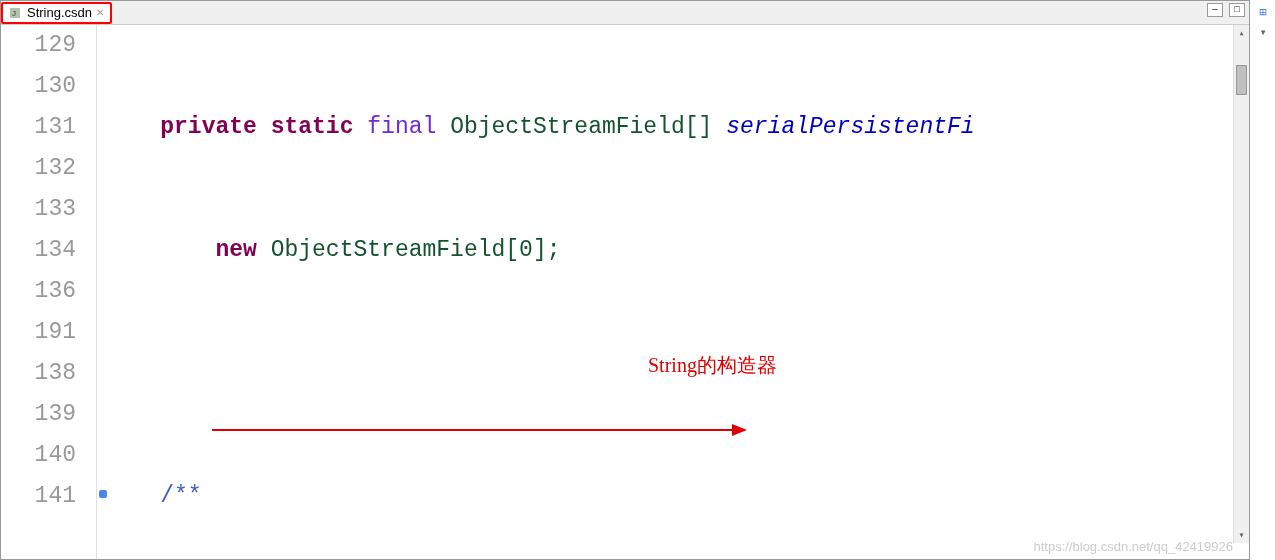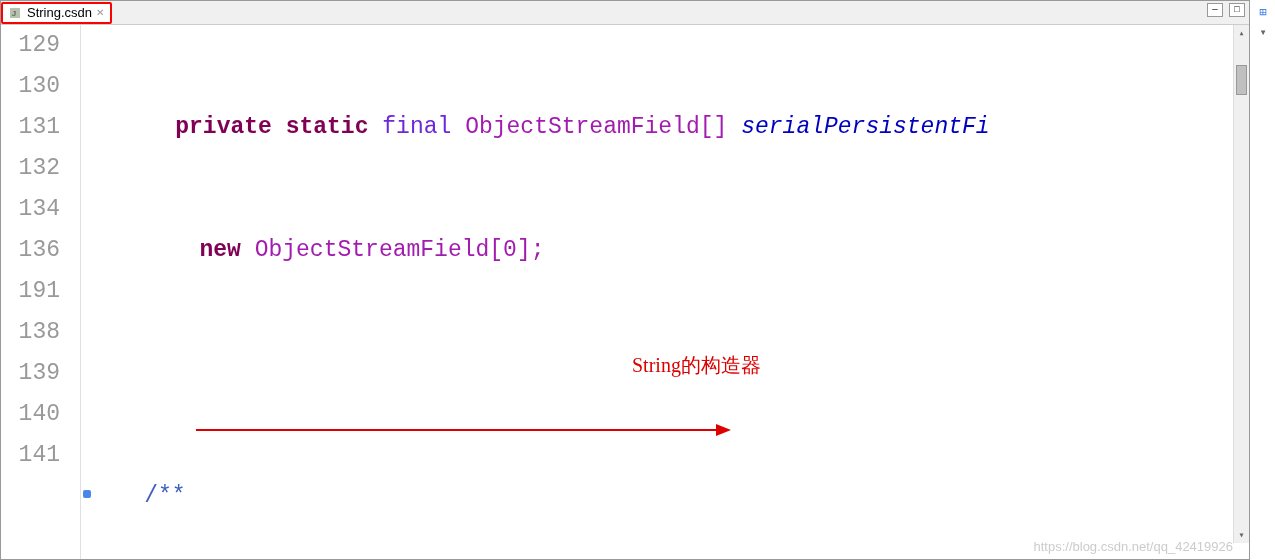--- a/index.html
+++ b/index.html
@@ -69,43 +69,43 @@
       background: #fff;
       cursor: pointer;
     }
     .code-area {
       flex: 1;
       display: flex;
       overflow: hidden;
       position: relative;
     }
     .gutter {
-      width: 80px;
+      width: 96px;
       background: #fff;
       text-align: right;
       padding-right: 20px;
       color: #999;
       font-size: 23px;
       line-height: 41px;
       border-right: 1px solid #e0e0e0;
       user-select: none;
     }
     .code {
       flex: 1;
       font-size: 23px;
       line-height: 41px;
       white-space: pre;
       position: relative;
     }
     .line { height: 41px; padding-left: 8px; }
-    .kw-private { color: #7f0055; font-weight: bold; margin-left: 31px; }
+    .kw-private { color: #7f0055; font-weight: bold; }
     .kw-static { color: #7f0055; font-weight: bold; }
     .kw-final { color: #6d28d9; font-weight: normal; }
     .kw-new { color: #7f0055; font-weight: bold; text-align: right; }
-    .type { color: #a21caf; }
+    .type { color: #14532d; }
     .field-static { color: #0000c0; font-style: italic; }
     .comment { color: #3f5fbf; }
     .scrollbar-v {
       position: absolute;
       right: 0; top: 24px; bottom: 16px;
       width: 16px;
       background: #f0f0f0;
       border-left: 1px solid #ddd;
     }
     .scroll-arrow {
@@ -197,20 +197,21 @@
       <div class="window-btn">□</div>
     </div>
   </div>
 
   <div class="code-area">
     <div class="gutter">
       <div>129</div>
       <div>130</div>
       <div>131</div>
       <div>132</div>
+      <div>133</div>
       <div>134</div>
       <div>136</div>
       <div>191</div>
       <div>138</div>
       <div>139</div>
       <div>140</div>
       <div>141</div>
     </div>
     <div class="code">
       <div class="line">    <span class="kw-private">private</span> <span class="kw-static">static</span> <span class="kw-final">final</span> <span class="type">ObjectStreamField[]</span> <span class="field-static">serialPersistentFi</span></div>

